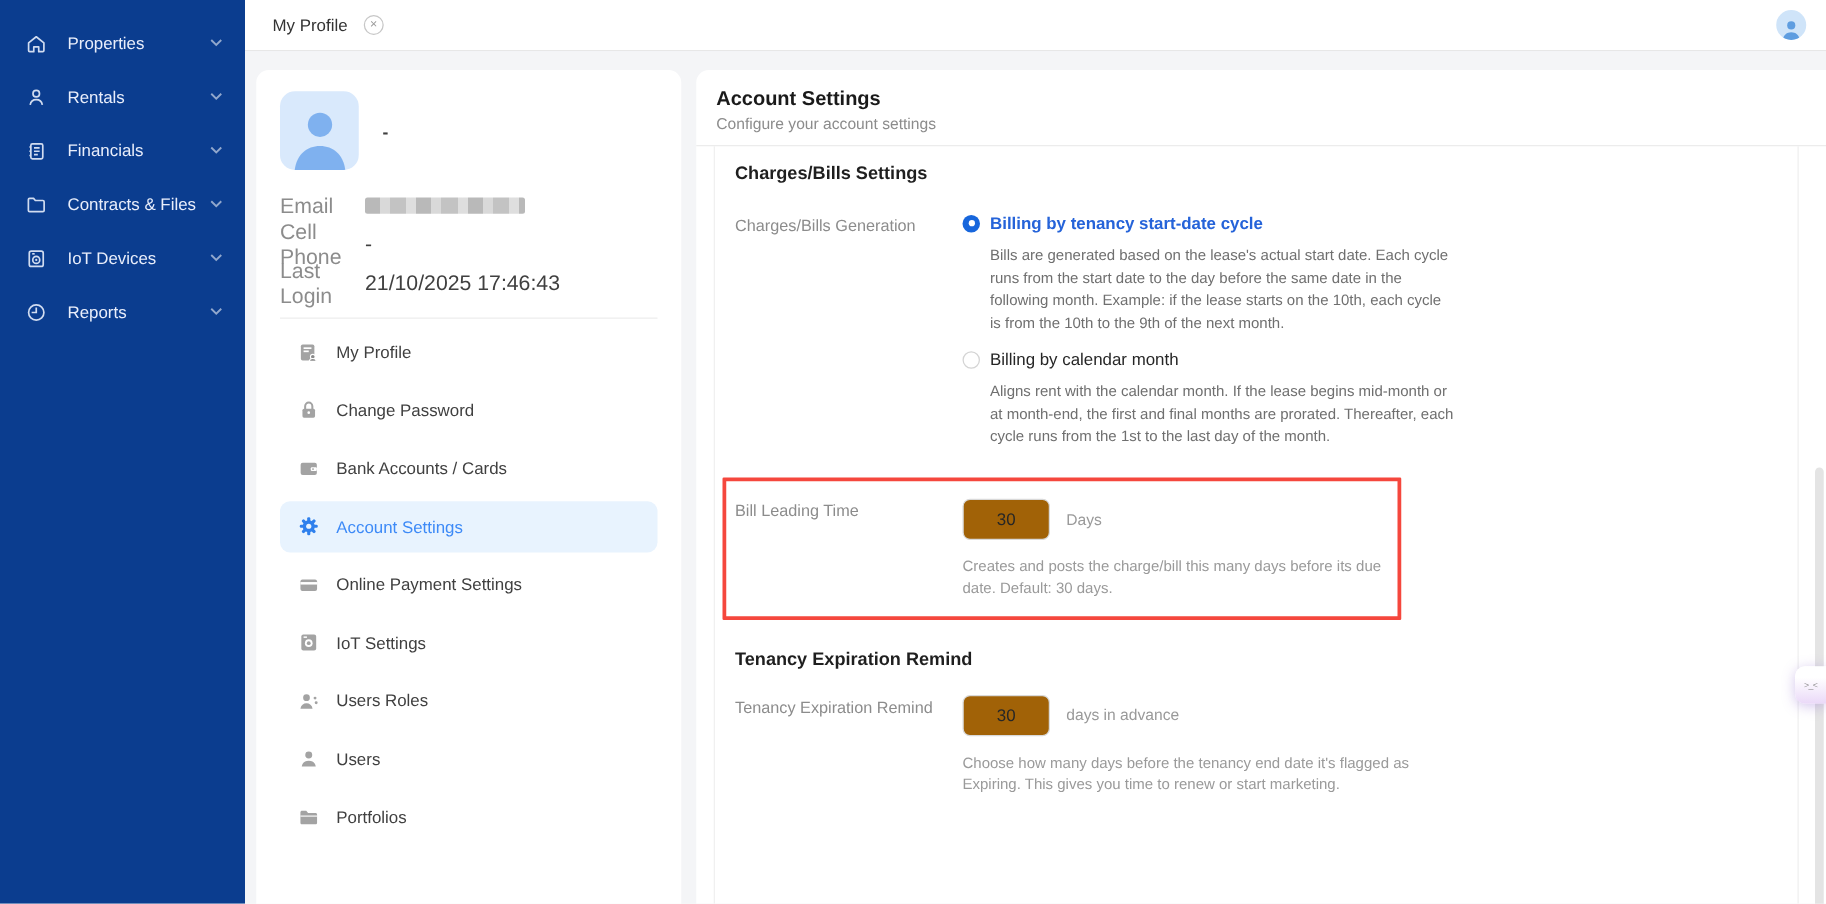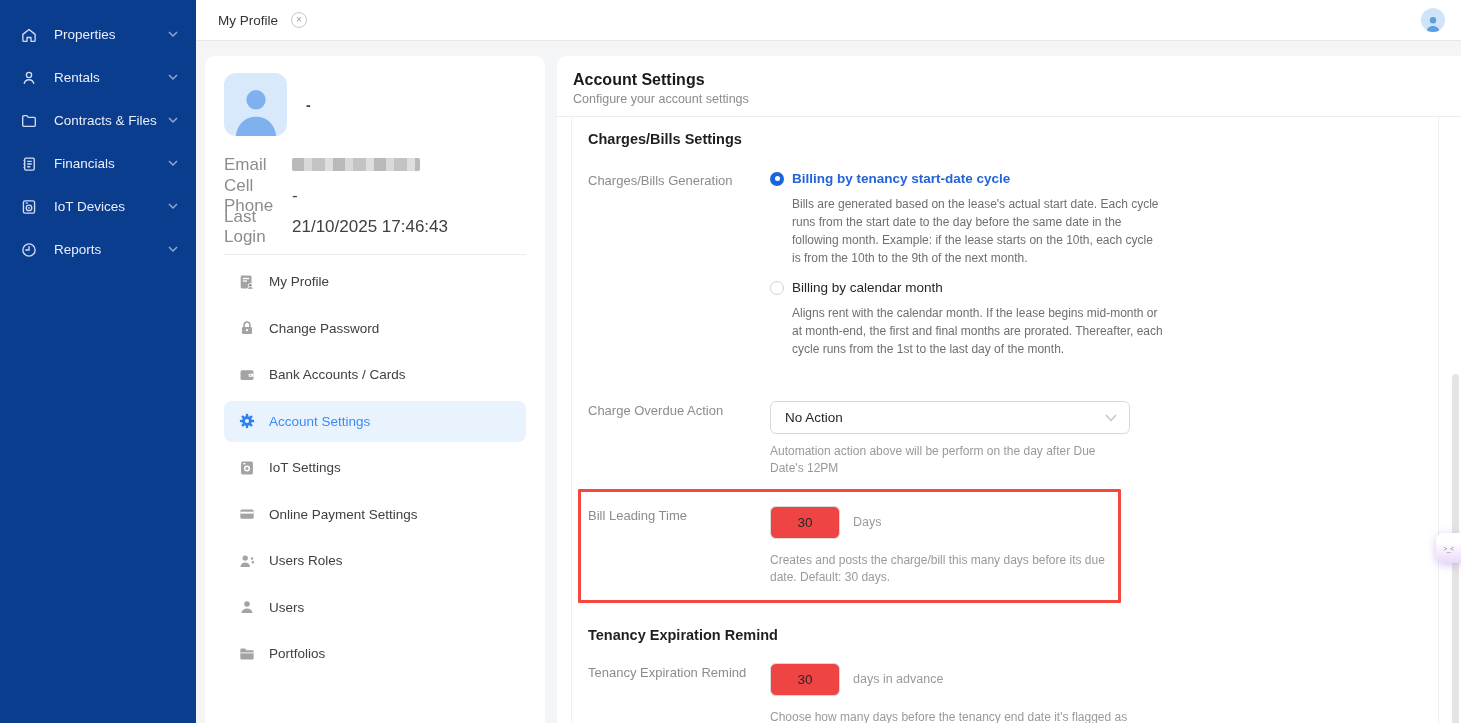--- a/index.html
+++ b/index.html
@@ -122,21 +122,21 @@
   .select-chev { width:12px; height:8px; flex:none; }
   .help-text { font-size:12px; line-height:1.45; color:#9a9a9a; margin-top:9px; max-width:358px; }
   .redbox {
     margin:11px 0 0 -10px; width:543px; border:3px solid #f5473d;
     padding:14px 0 13px 7px; border-radius:1px;
   }
   .num-group { display:flex; align-items:center; }
   .num-input {
     width:70px; height:33px; border:1px solid #d9d9d9; border-radius:6px;
     text-align:center; font-size:13.5px; color:#262626; font-family:"Liberation Sans", sans-serif;
-    background:#ef4444;
+    background:#a16207;
   }
   .unit { font-size:12.5px; color:#9a9a9a; margin-left:13px; }
   .help-wide { max-width:400px; margin-top:13px; }
   .section-title.second { margin:24px 0 20px 0; }
   
   .scrollbar-thumb {
     position:absolute; right:2px; top:333px; width:7px; height:360px;
     background:#e4e4e4; border-radius:4px; cursor:pointer;
   }
   .floating-widget {
@@ -171,35 +171,35 @@
       </svg>
       <span class="nlabel">Rentals</span>
       <svg class="chev" viewBox="0 0 10 7" fill="none" stroke="#ffffff" stroke-width="1.5">
           <polyline points="1,1 5,5 9,1"></polyline>
         </svg>
     </div>
 
 
     <div class="nav-item">
       <svg class="nicon" viewBox="0 0 20 20" fill="none" stroke="#e2eaf9" stroke-width="1.5">
-        <path d="M3 5.2c0-.6.5-1.1 1.1-1.1h3.5l1.6 1.9h6.7c.6 0 1.1.5 1.1 1.1v7.7c0 .6-.5 1.1-1.1 1.1H4.1c-.6 0-1.1-.5-1.1-1.1z" stroke-linejoin="round"></path>
-      </svg>
-      <span class="nlabel">Contracts &amp; Files</span>
-      <svg class="chev" viewBox="0 0 10 7" fill="none" stroke="#ffffff" stroke-width="1.5">
-          <polyline points="1,1 5,5 9,1"></polyline>
-        </svg>
-    </div>
-
-    <div class="nav-item">
-      <svg class="nicon" viewBox="0 0 20 20" fill="none" stroke="#e2eaf9" stroke-width="1.5">
         <rect x="5.2" y="3.4" width="10.6" height="13.4" rx="1.4"></rect>
         <path d="M8 7h5M8 10h5M8 13h3.4"></path>
         <path d="M5.2 6.2H3.9M5.2 10H3.9M5.2 13.8H3.9"></path>
       </svg>
       <span class="nlabel">Financials</span>
+      <svg class="chev" viewBox="0 0 10 7" fill="none" stroke="#ffffff" stroke-width="1.5">
+          <polyline points="1,1 5,5 9,1"></polyline>
+        </svg>
+    </div>
+
+    <div class="nav-item">
+      <svg class="nicon" viewBox="0 0 20 20" fill="none" stroke="#e2eaf9" stroke-width="1.5">
+        <path d="M3 5.2c0-.6.5-1.1 1.1-1.1h3.5l1.6 1.9h6.7c.6 0 1.1.5 1.1 1.1v7.7c0 .6-.5 1.1-1.1 1.1H4.1c-.6 0-1.1-.5-1.1-1.1z" stroke-linejoin="round"></path>
+      </svg>
+      <span class="nlabel">Contracts &amp; Files</span>
       <svg class="chev" viewBox="0 0 10 7" fill="none" stroke="#ffffff" stroke-width="1.5">
           <polyline points="1,1 5,5 9,1"></polyline>
         </svg>
     </div>
 
     <div class="nav-item">
       <svg class="nicon" viewBox="0 0 20 20" fill="none" stroke="#e2eaf9" stroke-width="1.5">
         <rect x="3.8" y="3.2" width="12.4" height="13.6" rx="1.8"></rect>
         <circle cx="10" cy="11" r="3.1"></circle>
         <circle cx="10" cy="11" r="1" fill="#e2eaf9" stroke="none"></circle>
@@ -307,34 +307,34 @@
             <rect x="8.6" y="2" width="2.8" height="16" rx="1.2" transform="rotate(135 10 10)"></rect>
             <circle cx="10" cy="10" r="5.4"></circle>
           </g>
           <circle cx="10" cy="10" r="2.3" fill="#e8f3fe"></circle>
         </svg>
         <span class="mlabel">Account Settings</span>
       </div>
 
       <div class="pmenu-item">
         <svg class="micon" viewBox="0 0 20 20">
+          <rect x="2.6" y="5" width="14.8" height="10.4" rx="1.8" fill="#a3a3a3"></rect>
+          <rect x="2.6" y="7.4" width="14.8" height="2.2" fill="#ffffff"></rect>
+        </svg>
+        <span class="mlabel">Online Payment Settings</span>
+      </div>
+
+      <div class="pmenu-item">
+        <svg class="micon" viewBox="0 0 20 20">
           <rect x="3.4" y="2.8" width="13.2" height="14.4" rx="1.8" fill="#a3a3a3"></rect>
           <circle cx="10" cy="10.6" r="3.4" fill="#ffffff"></circle>
           <circle cx="10" cy="10.6" r="1.7" fill="#a3a3a3"></circle>
           <rect x="5.4" y="4.6" width="3" height="1.3" fill="#ffffff"></rect>
         </svg>
         <span class="mlabel">IoT Settings</span>
-      </div>
-
-      <div class="pmenu-item">
-        <svg class="micon" viewBox="0 0 20 20">
-          <rect x="2.6" y="5" width="14.8" height="10.4" rx="1.8" fill="#a3a3a3"></rect>
-          <rect x="2.6" y="7.4" width="14.8" height="2.2" fill="#ffffff"></rect>
-        </svg>
-        <span class="mlabel">Online Payment Settings</span>
       </div>
 
       <div class="pmenu-item">
         <svg class="micon" viewBox="0 0 20 20">
           <circle cx="8" cy="6.8" r="3" fill="#a3a3a3"></circle>
           <path d="M2.6 16.6c.5-3.1 2.7-4.8 5.4-4.8s4.9 1.7 5.4 4.8z" fill="#a3a3a3"></path>
           <circle cx="15.6" cy="7.2" r="1.3" fill="#a3a3a3"></circle>
           <circle cx="16.6" cy="11.4" r="1.3" fill="#a3a3a3"></circle>
         </svg>
         <span class="mlabel">Users Roles</span>
@@ -381,32 +381,20 @@
 
           <div class="radio-line">
             <span class="radio"></span>
             <span class="radio-label">Billing by calendar month</span>
           </div>
           <div class="radio-desc">Aligns rent with the calendar month. If the lease begins mid-month or at month-end, the first and final months are prorated. Thereafter, each cycle runs from the 1st to the last day of the month.</div>
 
         </div>
       </div>
 
-      <div class="form-row mt-lg">
-        <div class="row-label">Charge Overdue Action</div>
-        <div class="row-control">
-          <div class="select-box">
-            <span class="select-value">No Action</span>
-            <svg class="select-chev" viewBox="0 0 12 8" fill="none" stroke="#c4c4c4" stroke-width="1.4">
-                <polyline points="1,1 6,6.5 11,1"></polyline>
-              </svg>
-          </div>
-          <div class="help-text">Automation action above will be perform on the day after Due Date's 12PM</div>
-        </div>
-      </div>
 
       <div class="redbox">
         <div class="form-row">
           <div class="row-label">Bill Leading Time</div>
           <div class="row-control">
             <div class="num-group">
               <input class="num-input" value="30" style="">
               <span class="unit">Days</span>
             </div>
             <div class="help-text help-wide">Creates and posts the charge/bill this many days before its due date. Default: 30 days.</div>

